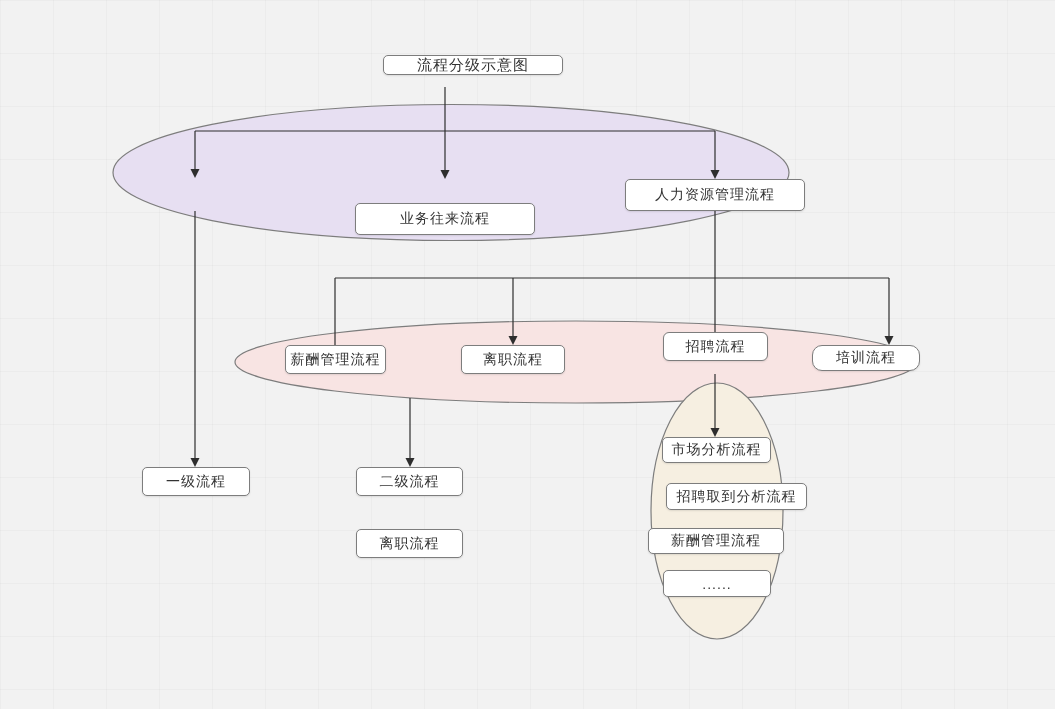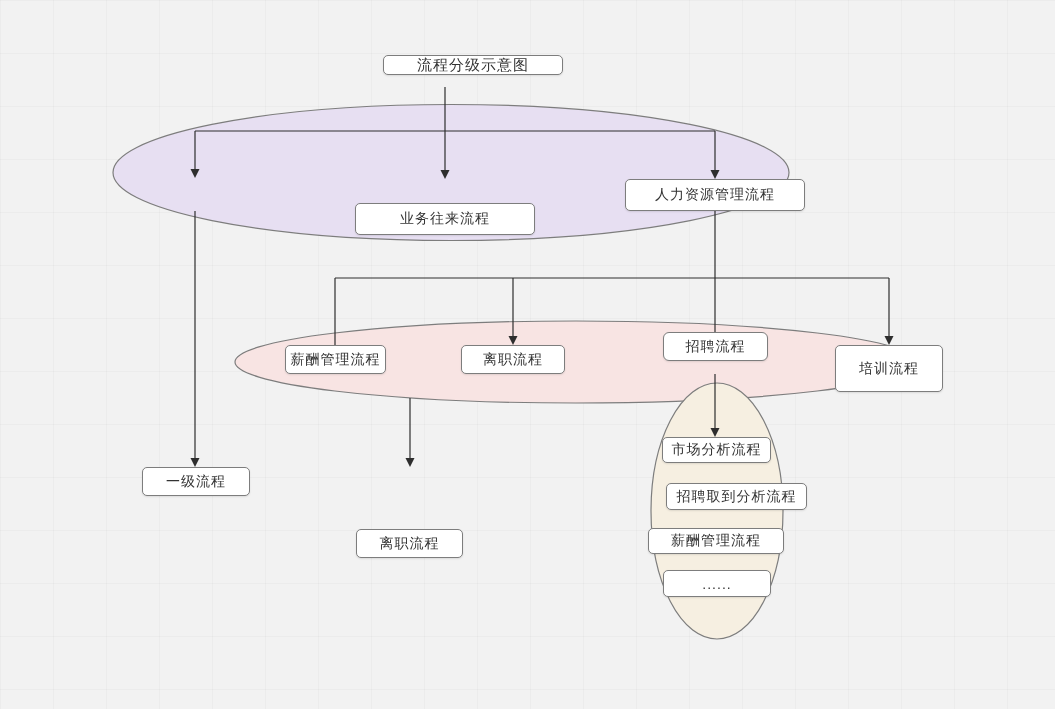--- a/index.html
+++ b/index.html
@@ -110,23 +110,24 @@
   </svg>
 
   <div class="node title" style="left:355px; top:55px;  width:180px; height:20px;margin-left:28px;">流程分级示意图</div>
 
   <div class="node" style="left:355px; top:179px; width:180px; height:32px;margin-top:24px;">业务往来流程</div>
   <div class="node" style="left:625px; top:179px; width:180px; height:32px;">人力资源管理流程</div>
 
   <div class="node" style="left:285px; top:345px; width:101px; height:29px;">薪酬管理流程</div>
   <div class="node" style="left:461px; top:345px; width:104px; height:29px;">离职流程</div>
   <div class="node" style="left:663px; top:332px; width:105px; height:29px;border-radius:6px;">招聘流程</div>
-  <div class="node" style="left:835px; top:345px; width:108px; height:47px;">培训流程</div>
+  <div class="node" style="left:812px; top:345px; width:108px; height:26px;border-radius:10px;">培训流程</div>
 
   <div class="node" style="left:662px; top:437px; width:109px; height:26px;">市场分析流程</div>
   <div class="node" style="left:666px; top:483px; width:141px; height:27px;">招聘取到分析流程</div>
   <div class="node" style="left:648px; top:528px; width:136px; height:26px;">薪酬管理流程</div>
   <div class="node" style="left:663px; top:570px; width:108px; height:27px;">......</div>
 
   <div class="node" style="left:142px; top:467px; width:108px; height:29px;text-align:center;">一级流程</div>
+  <div class="node" style="left:356px; top:467px; width:107px; height:29px;">二级流程</div>
   <div class="node" style="left:356px; top:529px; width:107px; height:29px;">离职流程</div>
 
 </div>
 
 </body></html>

